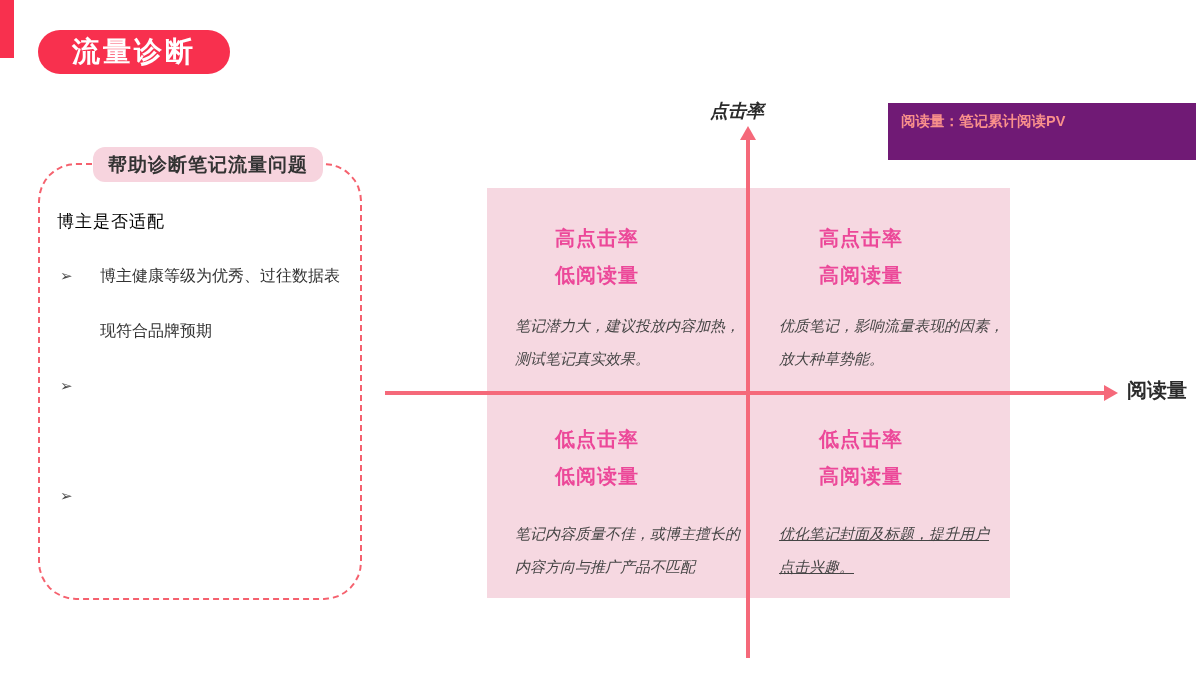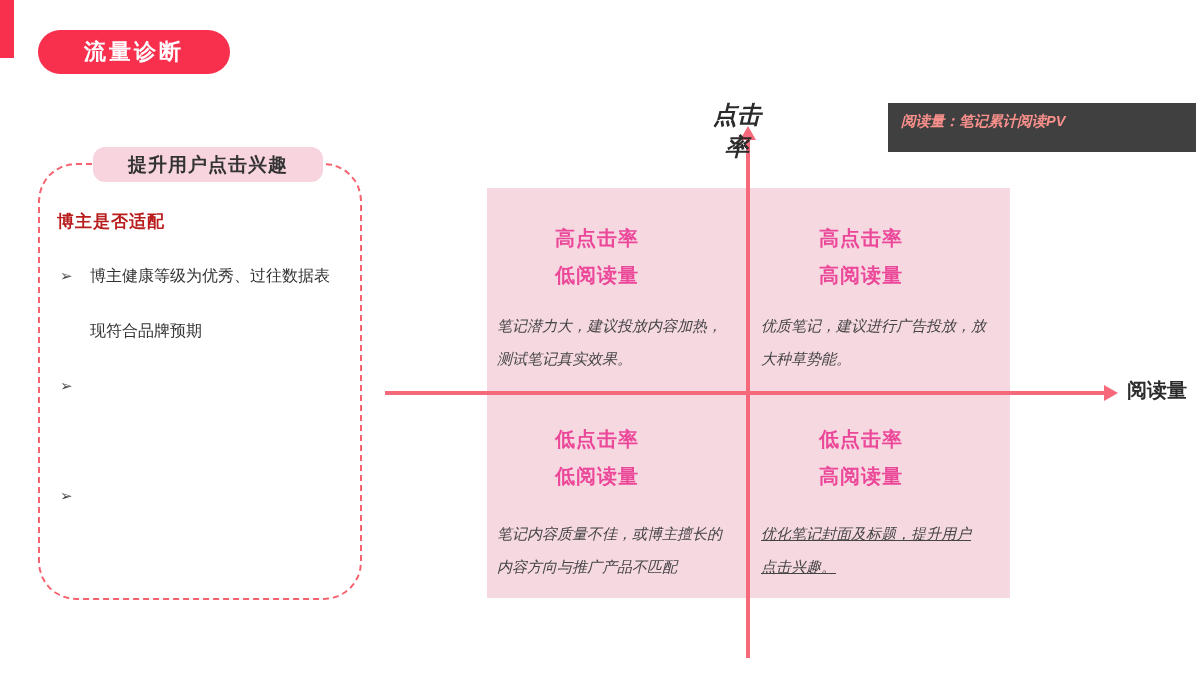--- a/index.html
+++ b/index.html
@@ -3,87 +3,87 @@
 <meta charset="utf-8">
 <style>
   * { margin:0; padding:0; box-sizing:border-box; }
   html,body { width:1200px; height:675px; background:#fff; overflow:hidden;
               font-family:"Liberation Sans","DejaVu Sans",sans-serif; }
   .slide { position:relative; width:1200px; height:675px; background:#ffffff; }
 
   
   .accent-bar { position:absolute; left:0; top:30; width:14px; height:58px; background:#F8304E; }
   .badge { position:absolute; left:38px; top:30px; width:192px; height:44px; background:#F8304E;
-           border-radius:22px; color:#fff; font-size:22px; font-weight:bold; letter-spacing:3px;
+           border-radius:22px; color:#fff; font-size:28px; font-weight:bold; letter-spacing:3px;
            display:flex; align-items:center; justify-content:center; }
   .page-title { position:absolute; left:250px; top:33px; font-size:27px; font-weight:bold;
                 color:#141414; letter-spacing:1px; }
 
   
   .factors-panel { position:absolute; left:38px; top:163px; width:324px; height:437px;
                    border:2px dashed #F5616E; border-radius:38px; }
   .factors-pill { position:absolute; left:93px; top:147px; width:230px; height:35px;
                   background:#F7D4DE; border-radius:12px; color:#333; font-size:19px; font-weight:bold;
                   display:flex; align-items:center; justify-content:center; letter-spacing:1px; }
-  .section-heading { position:absolute; left:57px; font-size:17px; font-weight:bold; color:#b91c1c; letter-spacing:1px; }
+  .section-heading { position:absolute; left:57px; font-size:17px; font-weight:normal; color:#000000; letter-spacing:1px; }
   .heading-1 { top:210px; }
   .heading-2 { top:433px; }
   .bullet-item { position:absolute; left:60px; width:292px; display:flex; color:#333; font-size:16px; line-height:55px; }
   .bullet-item .glyph { width:30px; flex:0 0 30px; color:#4a4a4a; font-size:15px; }
-  .bullet-item .txt { width:240px; }
+  .bullet-item .txt { width:240px;margin-left:10px; }
   .item-1 { top:248px; }
   .item-2 { top:358px; }
   .item-3 { top:468px; }
 
   
   .quadrant-area { position:absolute; left:487px; top:188px; width:523px; height:410px; background:#F6D8E1; }
   .axis-v { position:absolute; left:746px; top:137px; width:4px; height:521px; background:#F5697A; }
   .axis-h { position:absolute; left:385px; top:391px; width:721px; height:4px; background:#F5697A; }
   .arrow-up { position:absolute; left:740px; top:126px; width:0; height:0;
               border-left:8px solid transparent; border-right:8px solid transparent;
               border-bottom:14px solid #F5697A; }
   .arrow-right { position:absolute; left:1104px; top:385px; width:0; height:0;
                  border-top:8px solid transparent; border-bottom:8px solid transparent;
                  border-left:14px solid #F5697A; }
   .y-axis-label { position:absolute; left:704px; top:99px; width:66px; text-align:center;
-                  font-size:24px; font-weight:bold; font-style:italic; color:#2b2b2b; }
+                  font-size:18px; font-weight:bold; font-style:italic; color:#2b2b2b; }
   .x-axis-label { position:absolute; left:1127px; top:377px; font-size:20px; font-weight:bold;
                   color:#2b2b2b; }
 
   .q-title { position:absolute; width:220px; text-align:center; font-size:20px; font-weight:bold;
              color:#ec4899; line-height:37px; letter-spacing:1px; }
   .q-tl .q-title { left:487px; top:220px; }
   .q-tr .q-title { left:751px; top:220px; }
   .q-bl .q-title { left:487px; top:421px; }
   .q-br .q-title { left:751px; top:421px; }
-  .q-desc { position:absolute; font-size:15px; font-style:italic; color:#454545; line-height:33px; }
+  .q-desc { position:absolute; font-size:15px; font-style:italic; color:#454545; line-height:33px;margin-left:18px; }
   .q-tl .q-desc { left:497px; top:309px; width:235px; }
   .q-tr .q-desc { left:761px; top:309px; width:235px; }
   .q-bl .q-desc { left:497px; top:517px; width:235px; }
   .q-br .q-desc { left:761px; top:517px; width:220px;text-decoration:underline; }
 
   
-  .def-box { position:absolute; left:888px; top:103px; width:308px; height:49px; background:#404040;
-             padding:7px 0 0 13px; font-size:14.5px; font-weight:bold; line-height:23px;font-style:italic; }
+  .def-box { position:absolute; left:888px; top:103px; width:308px; height:57px; background:#701a75;
+             padding:7px 0 0 13px; font-size:14.5px; font-weight:bold; line-height:23px; }
   .def-line-1 { color:#F9908B; }
   .def-line-2 { color:#F8636E; }
 
   
   .footer-path { position:absolute; right:18px; top:628px; font-size:16px; font-weight:bold; color:#3d3d3d; }
 </style>
 </head>
 <body>
 
 <div class="slide">
 
   <div class="accent-bar"></div>
   <div class="badge">流量诊断</div>
 
   <div class="factors-panel"></div>
-  <div class="factors-pill">提升用户点击兴趣</div>
+  <div class="factors-pill">帮助诊断笔记流量问题</div>
 
   <div class="section-heading heading-1">博主是否适配</div>
 
   <div class="bullet-item item-1">
     <span class="glyph">➢</span>
     <span class="txt">博主健康等级为优秀、过往数据表现符合品牌预期</span>
   </div>
   <div class="bullet-item item-2">
     <span class="glyph">➢</span>
   </div>
@@ -107,21 +107,21 @@
       <div>低阅读量</div>
     </div>
     <div class="q-desc">笔记潜力大，建议投放内容加热，测试笔记真实效果。</div>
   </div>
 
   <div class="q-tr">
     <div class="q-title">
       <div>高点击率</div>
       <div>高阅读量</div>
     </div>
-    <div class="q-desc">优质笔记，建议进行广告投放，放大种草势能。</div>
+    <div class="q-desc">优质笔记，影响流量表现的因素，放大种草势能。</div>
   </div>
 
   <div class="q-bl">
     <div class="q-title">
       <div>低点击率</div>
       <div>低阅读量</div>
     </div>
     <div class="q-desc">笔记内容质量不佳，或博主擅长的内容方向与推广产品不匹配</div>
   </div>
 

